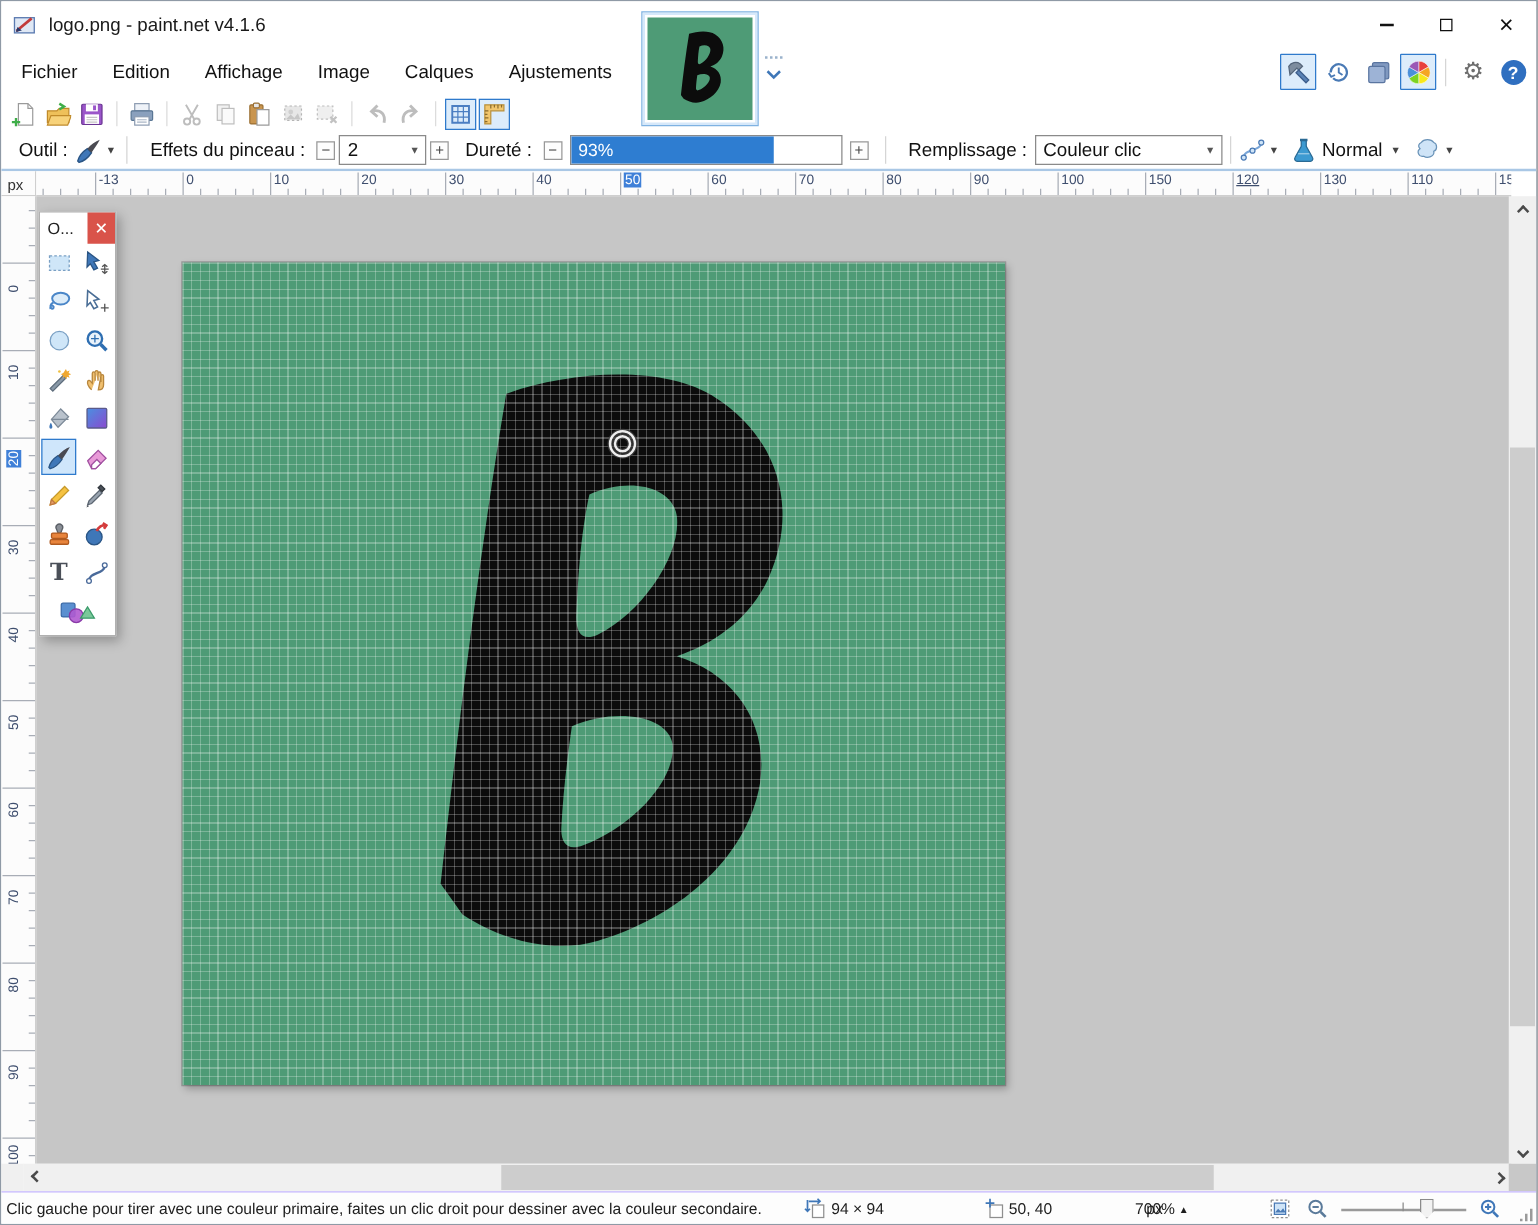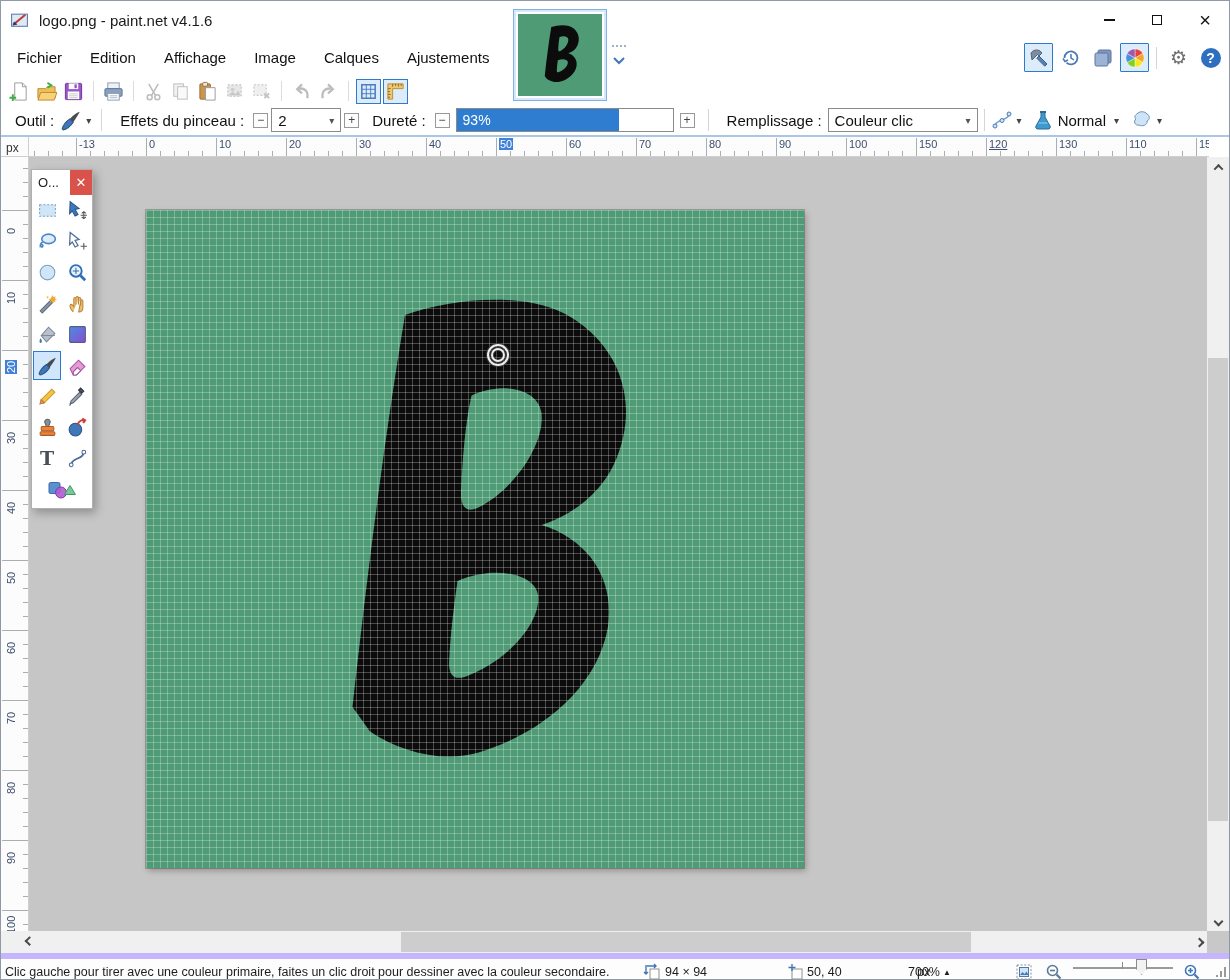--- a/index.html
+++ b/index.html
@@ -117,21 +117,21 @@
   .sb-up{left:0;top:0;width:22px;height:20px;}
   .sb-up .chev{transform:rotate(45deg) translate(1px,1px);}
   .sb-down{left:0;bottom:0;width:22px;height:20px;}
   .sb-down .chev{transform:rotate(225deg);}
   .sb-left{left:0;top:0;width:20px;height:22px;}
   .sb-left .chev{transform:rotate(-45deg) translate(1px,-1px);}
   .sb-right{right:0;top:0;width:20px;height:22px;}
   .sb-right .chev{transform:rotate(135deg);}
 
   
-  .statusbar{position:absolute;left:0;top:952px;right:0;height:28px;background:#fdfdfd;border-top:6px solid #c4b5fd;
+  .statusbar{position:absolute;left:0;top:952px;right:0;height:28px;background:#fdfdfd;border-top:1px solid #c4b5fd;
              font-size:12.5px;color:#1d1d1d;}
   .sb-item{position:absolute;top:6px;white-space:nowrap;}
   .sb-ic{position:absolute;width:18px;height:18px;top:4px;}
   .sb-ic svg{width:18px;height:18px;}
   .zoom-track{position:absolute;left:1072px;top:966px;width:100px;height:2px;background:#9a9a9a;}
   .zoom-center-tick{position:absolute;left:1121px;top:961px;width:1px;height:7px;background:#8a8a8a;}
   .zoom-thumb{position:absolute;left:1135px;top:958px;width:11px;height:16px;background:#f2f2f2;border:1px solid #8a8a8a;
               clip-path:polygon(0 0,100% 0,100% 62%,50% 100%,0 62%);}
   .grip{position:absolute;right:3px;top:966px;display:flex;gap:2px;align-items:flex-end;}
   .grip i{width:2px;background:#9a9a9a;display:block;}

